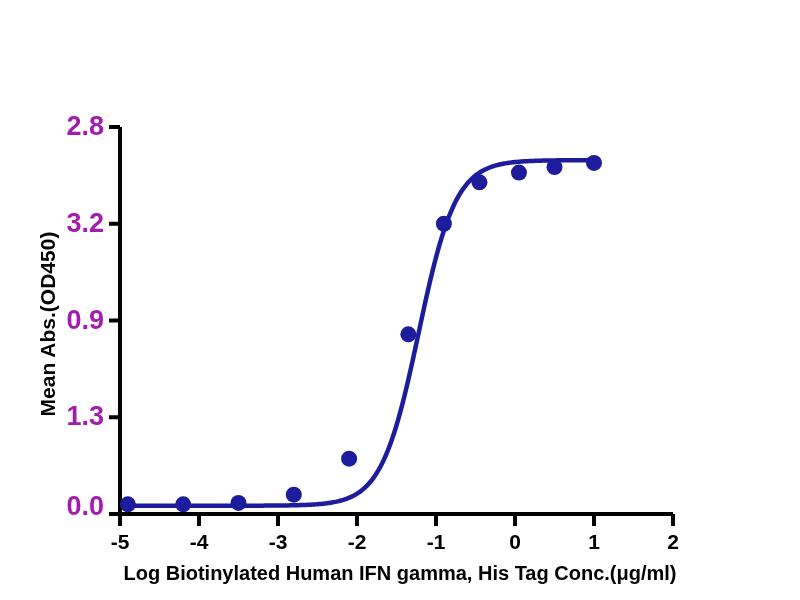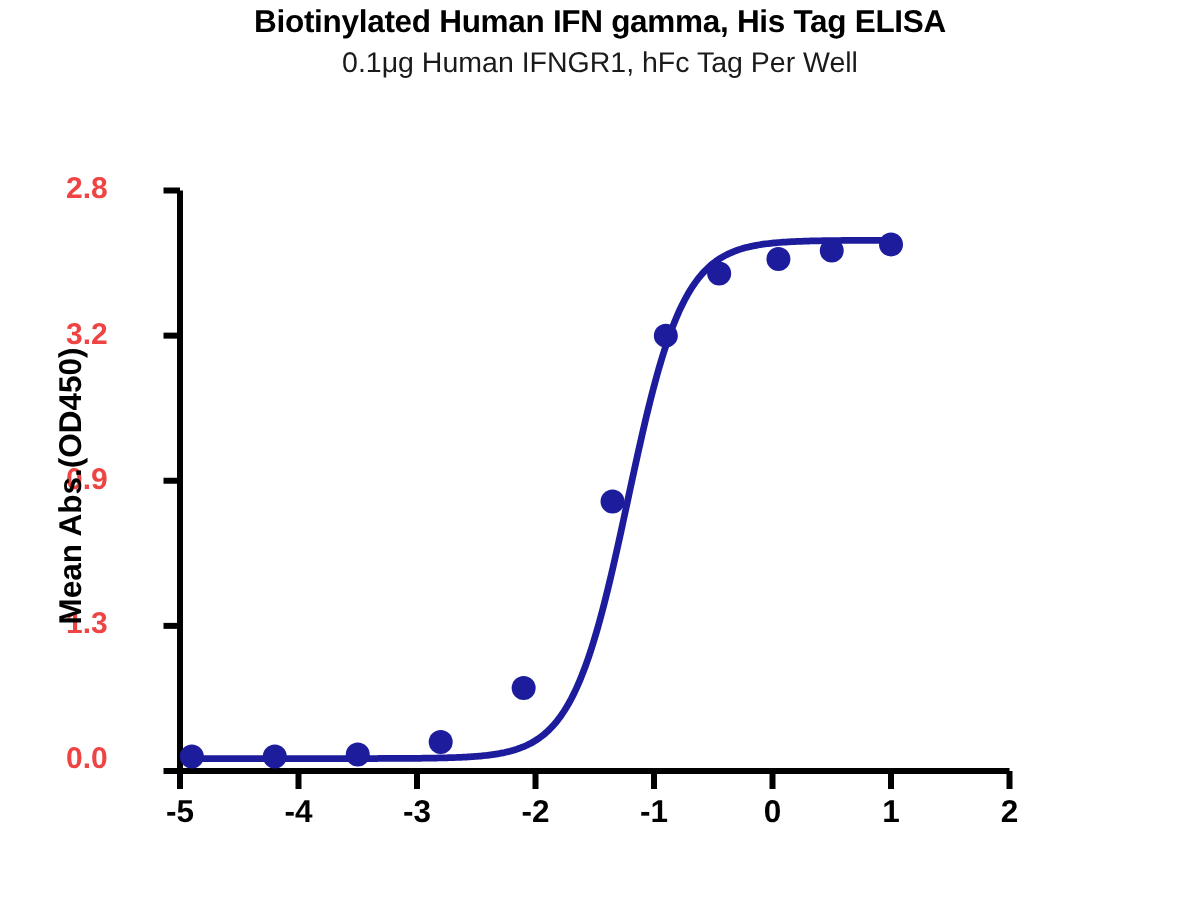--- a/index.html
+++ b/index.html
@@ -69,23 +69,24 @@
     text-align: center;
     font-size: 20px;
     font-weight: bold;
     color: #000000;
     white-space: nowrap;
   }
   .ytick-label {
     position: absolute;
     right: 0;
     width: 60px;
-    font-size: 20px;
+    text-align: right;
+    font-size: 27px;
     font-weight: bold;
-    color: #ef4444;
+    color: #a21caf;
     line-height: 21px;
   }
   .xtick-label {
     position: absolute;
     width: 40px;
     text-align: center;
     font-size: 21px;
     font-weight: bold;
     color: #000000;
     line-height: 21px;
@@ -96,24 +97,20 @@
     width: 800px; height: 600px;
     pointer-events: none;
   }
   svg { display: block; }
 </style>
 </head>
 <body>
 
 <div id="chart-root">
 
-  <div class="title-block">
-    <div id="chart-title">Biotinylated Human IFN gamma, His Tag ELISA</div>
-    <div id="chart-subtitle">0.1μg Human IFNGR1, hFc Tag Per Well</div>
-  </div>
 
   <div id="plot-area">
     <svg id="plot-svg" width="800" height="600">
       <g id="axes-group">
         <line id="y-axis-line" x1="120" y1="127" x2="120" y2="514" stroke="#000000" stroke-width="4"></line>
         <line id="x-axis-line" x1="120" y1="514" x2="673" y2="514" stroke="#000000" stroke-width="4"></line>
       </g>
       <g id="ytick-marks">
           <line x1="109" x2="120" y1="514" y2="514" stroke="#000" stroke-width="4"></line>
           <line x1="109" x2="120" y1="417.25" y2="417.25" stroke="#000" stroke-width="4"></line>
@@ -163,14 +160,15 @@
         <div class="xtick-label" style="left: 337px; top: 531px;">-2</div>
         <div class="xtick-label" style="left: 416px; top: 531px;">-1</div>
         <div class="xtick-label" style="left: 495px; top: 531px;">0</div>
         <div class="xtick-label" style="left: 574px; top: 531px;">1</div>
         <div class="xtick-label" style="left: 653px; top: 531px;">2</div>
       </div>
 
     <div id="y-axis-title">Mean Abs.(OD450)</div>
   </div>
 
+  <div id="x-axis-title">Log Biotinylated Human IFN gamma, His Tag Conc.(μg/ml)</div>
 
 </div>
 
 </body></html>

